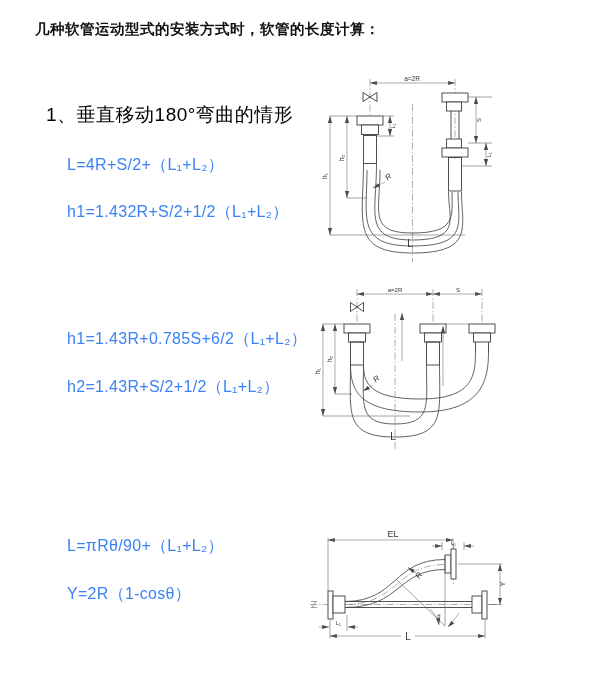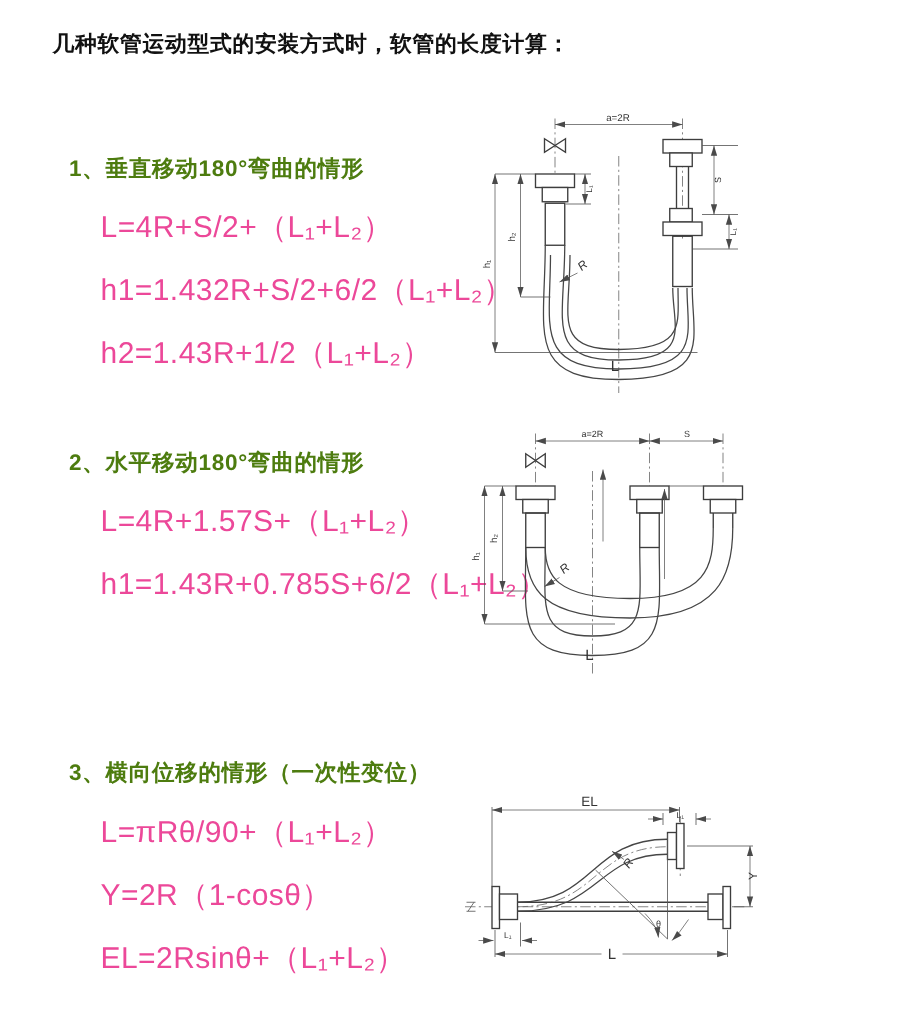--- a/index.html
+++ b/index.html
@@ -5,22 +5,22 @@
   html,body{margin:0;padding:0;}
   body{
     width:600px;height:675px;position:relative;background:#ffffff;overflow:hidden;
     font-family:"Liberation Sans","DejaVu Sans",sans-serif;color:#1c1c1c;
   }
   .doc-title{
     position:absolute;left:35px;top:20px;font-size:14.5px;font-weight:bold;
     letter-spacing:0.5px;color:#111;
   }
   .section{position:absolute;left:46px;}
-  .sec-heading{font-size:15px;font-weight:bold;letter-spacing:0.5px;color:#4d7c0f;line-height:1.15;}
-  .formula{margin-left:21px;margin-top:20px;font-size:20px;line-height:1.1;color:#ec4899;letter-spacing:0.3px;}
+  .sec-heading{font-size:19px;font-weight:normal;letter-spacing:0.5px;color:#000000;line-height:1.15;}
+  .formula{margin-left:21px;margin-top:30px;font-size:16px;line-height:1.1;color:#3b82f6;letter-spacing:0.3px;}
   #sec1{top:104px;}
   #sec2{top:300px;}
   #sec3{top:507px;}
   .diagram{position:absolute;}
   #dia1{left:310px;top:66px;}
   #dia2{left:310px;top:281px;}
   #dia3{left:305px;top:524px;}
   svg{display:block;}
   svg text{fill:#333;font-family:"Liberation Sans","DejaVu Sans",sans-serif;}
   .struct{stroke:#3d3d3d;stroke-width:0.9;fill:none;}
@@ -31,35 +31,31 @@
   .thin{stroke:#565656;stroke-width:0.55;fill:none;}
 </style>
 </head>
 <body>
 
 <div class="doc-title">几种软管运动型式的安装方式时，软管的长度计算：</div>
 
 <div class="section" id="sec1">
   <div class="sec-heading">1、垂直移动180°弯曲的情形</div>
   <div class="formula">L=4R+S/2+（L₁+L₂）</div>
-  <div class="formula">h1=1.432R+S/2+6/2（L₁+L₂）</div>
-  <div class="formula">h2=1.43R+1/2（L₁+L₂）</div>
+  <div class="formula">h1=1.432R+S/2+1/2（L₁+L₂）</div>
 </div>
 
 <div class="section" id="sec2">
-  <div class="sec-heading">2、水平移动180°弯曲的情形</div>
-  <div class="formula">L=4R+1.57S+（L₁+L₂）</div>
   <div class="formula">h1=1.43R+0.785S+6/2（L₁+L₂）</div>
+  <div class="formula">h2=1.43R+S/2+1/2（L₁+L₂）</div>
 </div>
 
 <div class="section" id="sec3">
-  <div class="sec-heading">3、横向位移的情形（一次性变位）</div>
   <div class="formula">L=πRθ/90+（L₁+L₂）</div>
   <div class="formula">Y=2R（1-cosθ）</div>
-  <div class="formula">EL=2Rsinθ+（L₁+L₂）</div>
 </div>
 
 <div class="diagram" id="dia1">
 <svg width="285" height="202" viewBox="0 0 285 202">
   <defs>
     <marker id="ar1" markerUnits="userSpaceOnUse" markerWidth="7.5" markerHeight="5.2" refX="6.9" refY="2.6" orient="auto-start-reverse">
       <path d="M0,0.5 L6.9,2.6 L0,4.7 Z" fill="#4a4a4a"></path>
     </marker>
     <pattern id="hatch1" patternUnits="userSpaceOnUse" width="3.4" height="3.4">
       <path d="M0,0 L3.4,3.4 M3.4,0 L0,3.4" stroke="#6a6a6a" stroke-width="0.4"></path>

